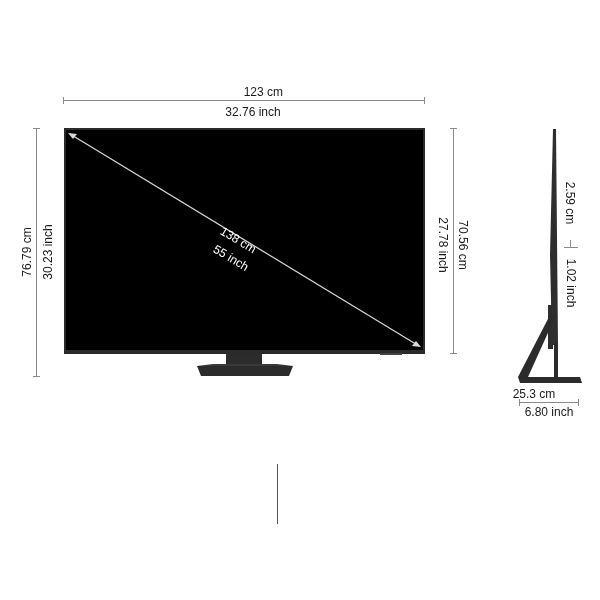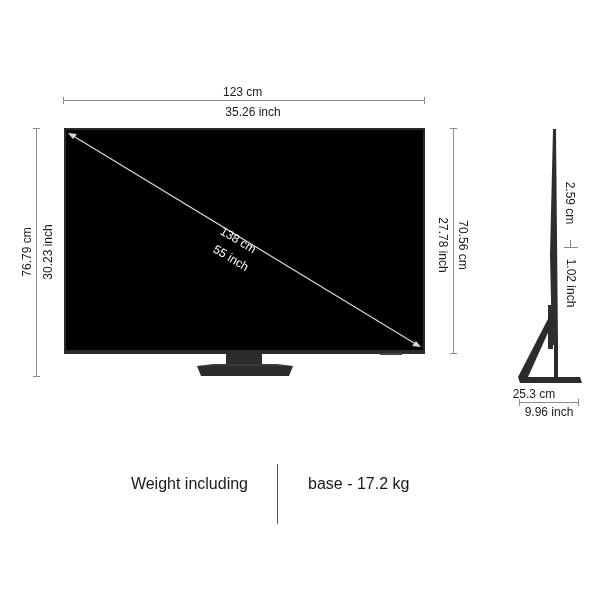--- a/index.html
+++ b/index.html
@@ -11,25 +11,25 @@
   .line-v { position:absolute; width:1px; background:#8a8a8a; }
   .tick-v { position:absolute; width:1px; height:7px; background:#8a8a8a; }
   .tick-h { position:absolute; height:1px; width:7px; background:#8a8a8a; }
   .rot-ccw { transform-origin:center center; transform:rotate(-90deg); }
   .rot-cw { transform-origin:center center; transform:rotate(90deg); }
   .weight { font-size:16px; color:#1a1a1a; line-height:24px; }
 </style>
 </head>
 <body>
 
-<div class="abs dim-text" style="left:223px; top:85px; width:60px; text-align:left;">123 cm</div>
+<div class="abs dim-text" style="left:223px; top:85px; width:60px; text-align:right;">123 cm</div>
 <div class="line-h" style="left:63px; top:100px; width:362px;"></div>
 <div class="tick-v" style="left:63px; top:97px;"></div>
 <div class="tick-v" style="left:424px; top:97px;"></div>
-<div class="abs dim-text" style="left:203px; top:105px; width:100px; text-align:center;">35.26 inch</div>
+<div class="abs dim-text" style="left:203px; top:105px; width:100px; text-align:center;">32.76 inch</div>
 
 <div class="line-v" style="left:36px; top:128px; height:248px;"></div>
 <div class="tick-h" style="left:33px; top:128px;"></div>
 <div class="tick-h" style="left:33px; top:376px;"></div>
 <div class="abs dim-text rot-ccw" style="left:-13px; top:245px; width:80px; text-align:center; height:14px;">76.79 cm</div>
 <div class="abs dim-text rot-ccw" style="left:8px; top:245px; width:80px; text-align:center; height:14px;">30.23 inch</div>
 
 <div class="abs" style="left:64px; top:128px; width:361px; height:226px; background:#2a2a2a;">
   <div class="abs" style="left:2px; top:2px; width:357px; height:220px; background:#000;"></div>
 </div>
@@ -66,21 +66,19 @@
 
 <div class="abs dim-text rot-cw" style="left:540px; top:196px; width:60px; text-align:center; height:14px;">2.59 cm</div>
 <div class="line-h" style="left:564px; top:247px; width:14px;"></div>
 <div class="line-v" style="left:570px; top:240px; height:7px;"></div>
 <div class="abs dim-text rot-cw" style="left:536px; top:276px; width:70px; text-align:center; height:14px;">1.02 inch</div>
 
 <div class="abs dim-text" style="left:504px; top:387px; width:60px; text-align:center;">25.3 cm</div>
 <div class="line-h" style="left:519px; top:402px; width:60px;"></div>
 <div class="tick-v" style="left:519px; top:399px;"></div>
 <div class="tick-v" style="left:578px; top:399px;"></div>
-<div class="abs dim-text" style="left:509px; top:405px; width:80px; text-align:center;">9.96 inch</div>
+<div class="abs dim-text" style="left:509px; top:405px; width:80px; text-align:center;">6.80 inch</div>
 
 <div class="abs weight" style="left:100px; top:472px; width:148px; text-align:right;">
-  <div>Weight including</div>
 </div>
 <div class="line-v" style="left:277px; top:464px; height:60px; background:#555;"></div>
 <div class="abs weight" style="left:308px; top:472px; width:200px; text-align:left;">
-  <div>base - 17.2 kg</div>
 </div>
 
 </body></html>

